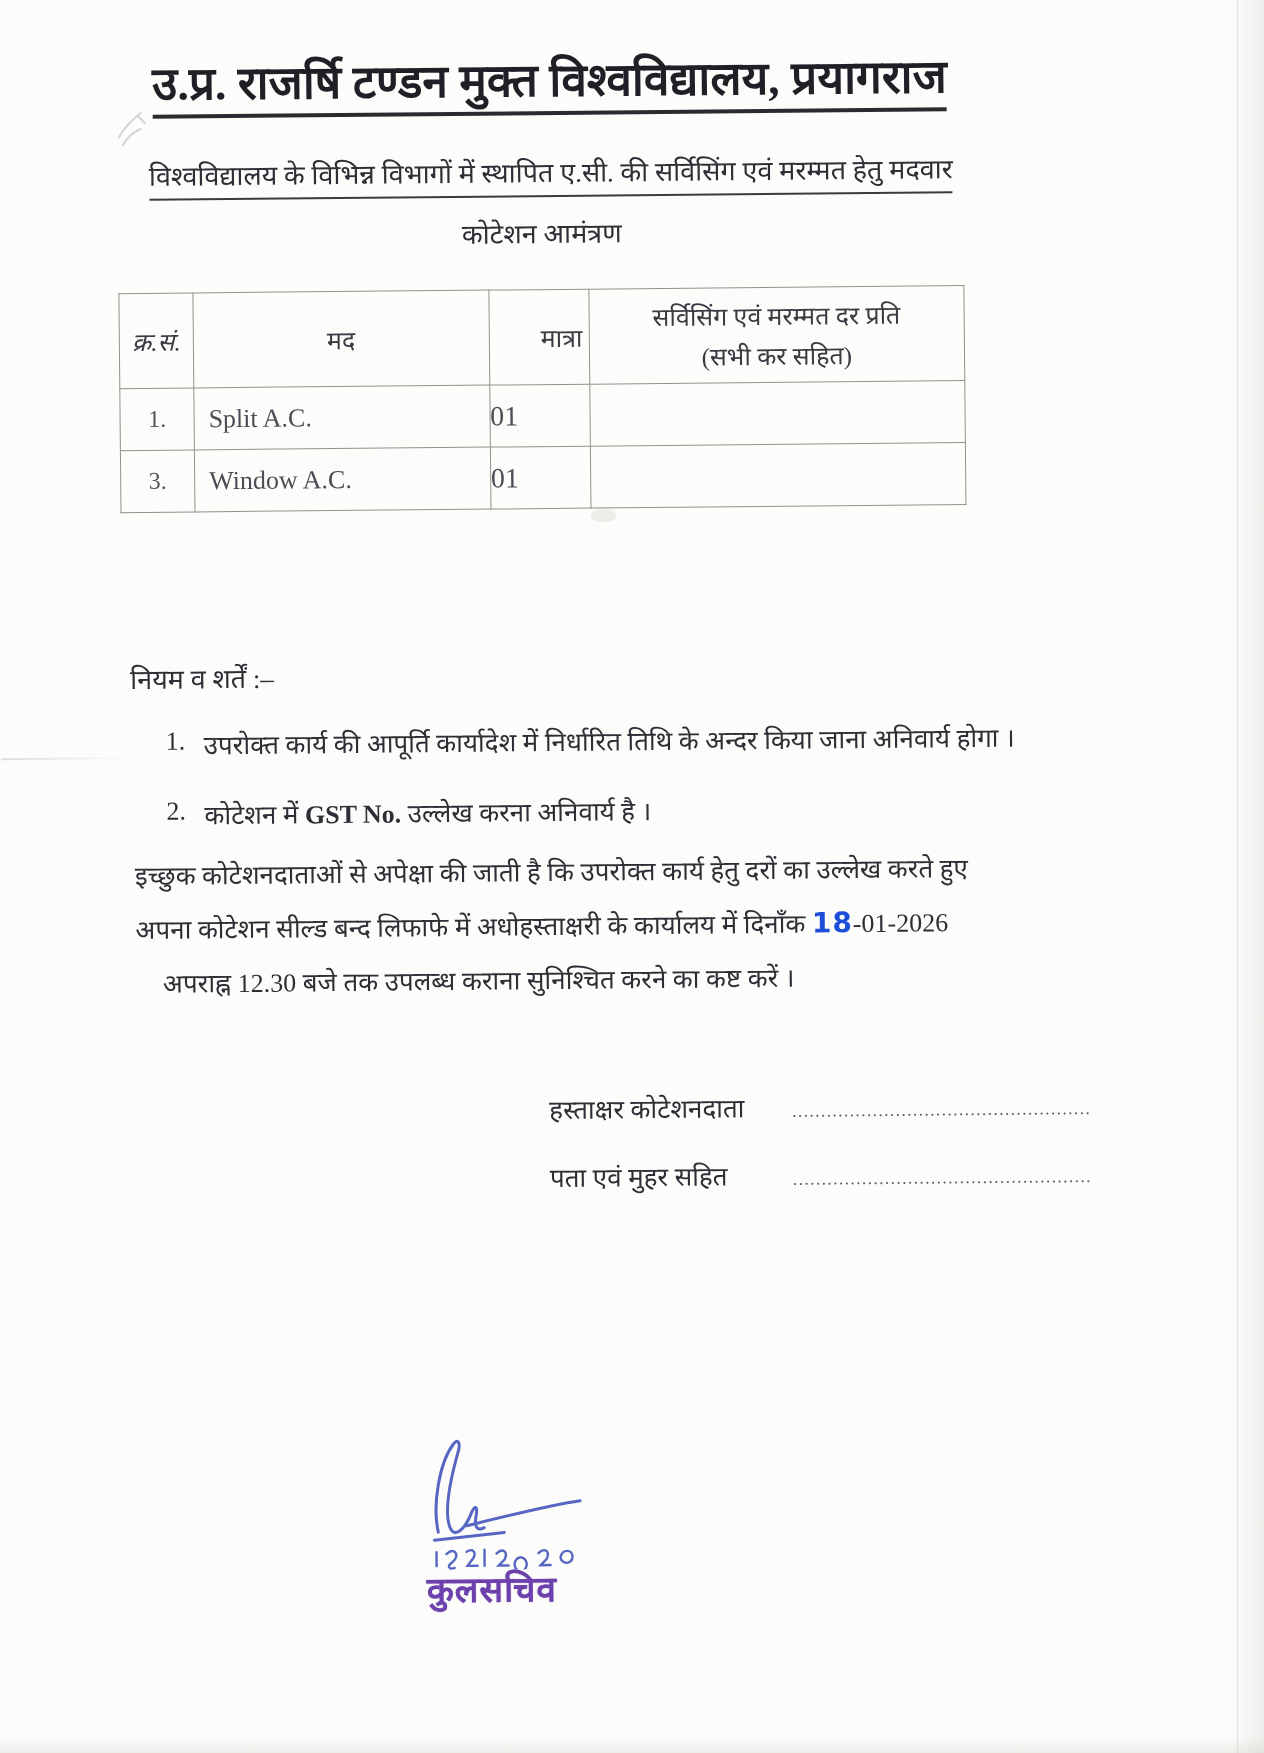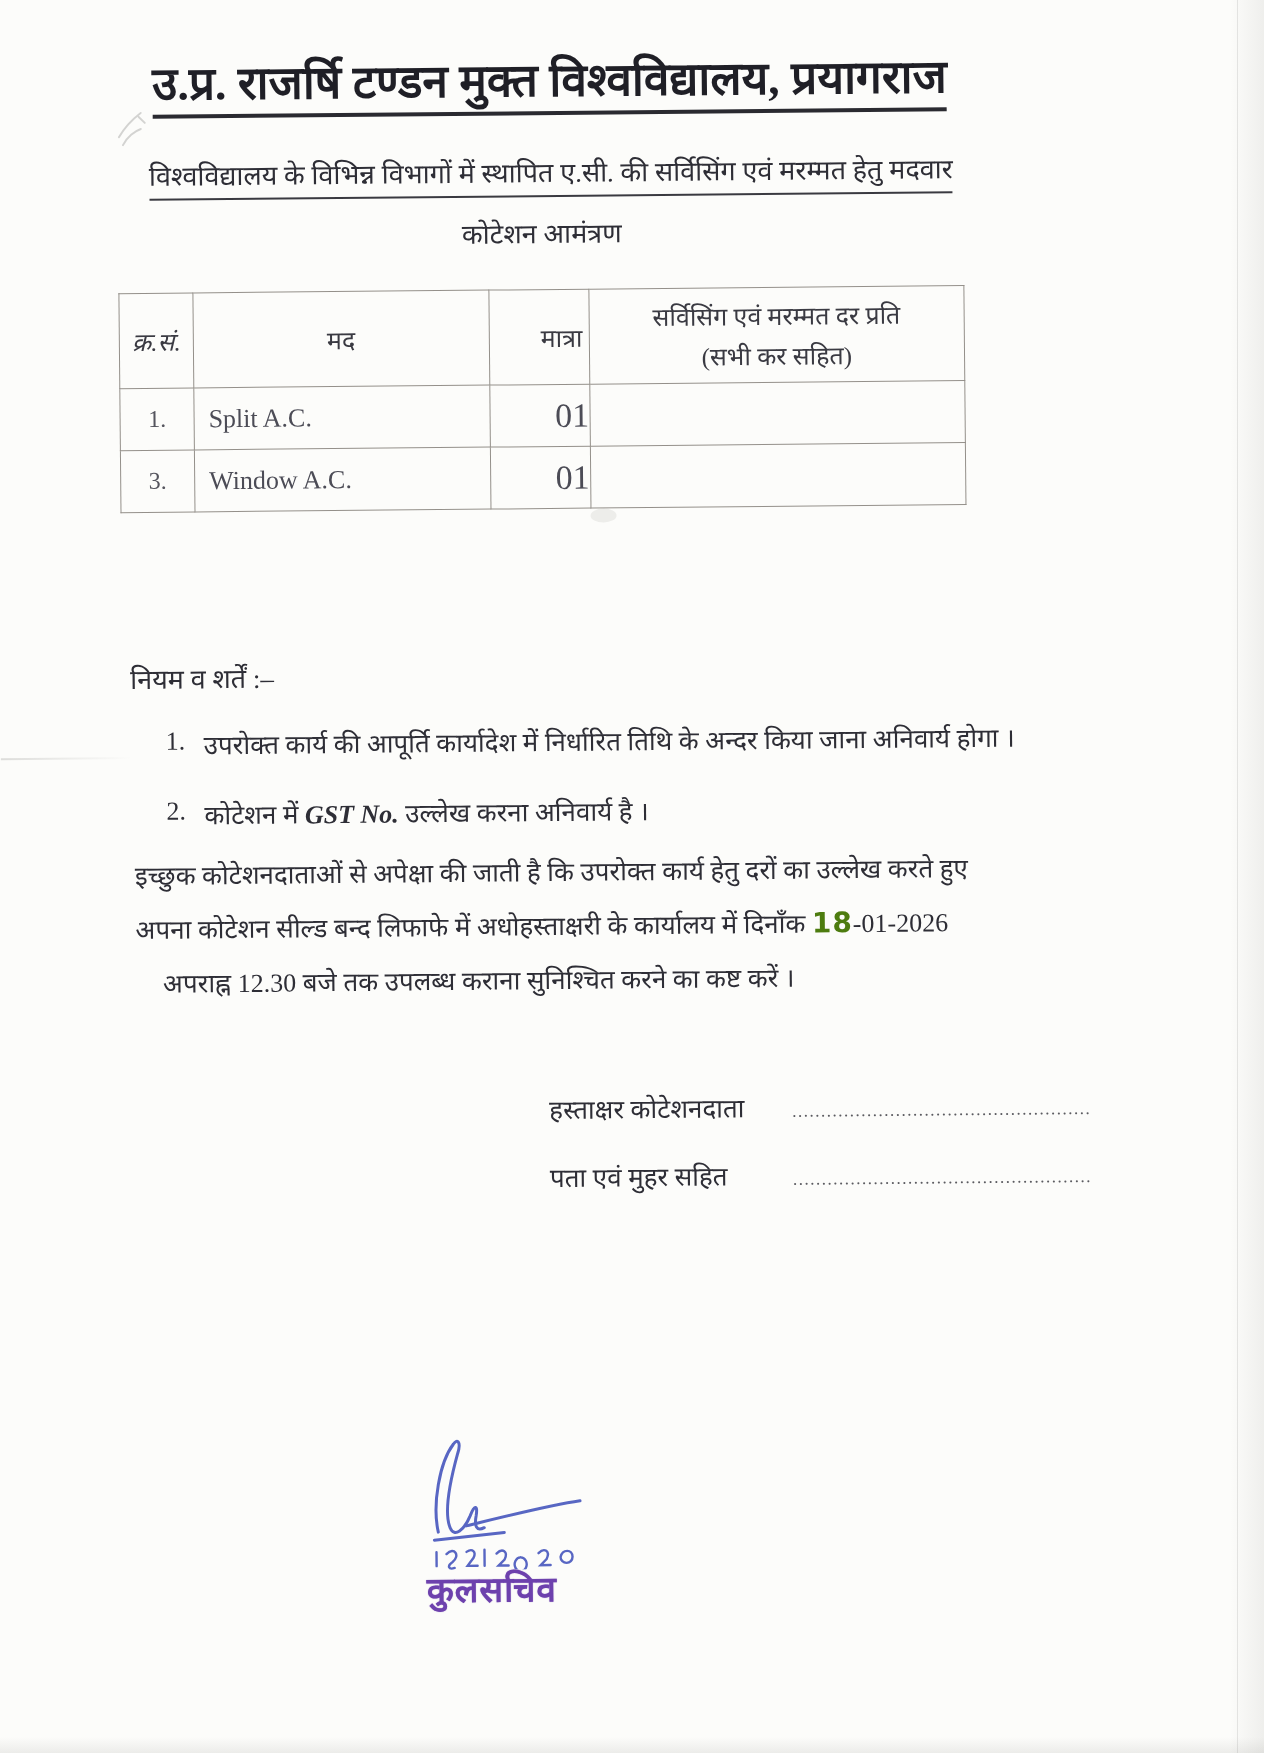--- a/index.html
+++ b/index.html
@@ -70,53 +70,53 @@
     font-weight: normal;
     vertical-align: middle;
   }
   .quote-table th { padding: 10px 6px; }
   .col-sno   { width: 74px;  text-align: center; font-style: italic; }
   .col-item  { width: 296px; text-align: center; }
   .col-qty   { width: 100px; text-align: right; }
   .col-rate  { width: 376px; text-align: center; }
   .quote-table .cell-sno  { text-align: center; color: #55555e; font-size: 24px; }
   .quote-table .cell-item { text-align: left; padding-left: 14px; color: #4c4c56; font-size: 26px; }
-  .quote-table .cell-qty  { text-align: right; color: #4c4c56; font-size: 34px; }
+  .quote-table .cell-qty  { text-align: left; color: #4c4c56; font-size: 28px; }
   .quote-table .row-body td { height: 62px; }
   .rate-line2 { display: block; margin-top: 6px; }
   
   .terms-heading {
     position: absolute;
     top: 655px; left: 130px;
     font-size: 27px; color: #2e2e36;
   }
   .term-item {
     position: absolute;
     left: 165px; width: 880px;
     font-size: 26px; color: #2e2e36;
     display: flex;
   }
   .term-item .num { width: 38px; flex: 0 0 38px; }
   .term-1 { top: 722px; }
   .term-2 { top: 792px; }
-  .gst-bold { font-weight: bold; font-family: "Liberation Serif", serif; font-style: italic; }
+  .gst-bold { font-weight: bold; font-family: "Liberation Serif", serif; }
   
   .closing-line {
     position: absolute;
     left: 133px; width: 910px;
     font-size: 26px; color: #2e2e36;
   }
   .cl-1 { top: 852px; }
   .cl-2 { top: 906px; }
   .cl-3 { top: 960px; left: 160px; }
   .stamped-date {
     font-family: "DejaVu Sans", sans-serif;
     font-weight: bold;
     font-size: 28px;
-    color: #4d7c0f;
+    color: #1d4ed8;
     letter-spacing: 1px;
   }
   
   .sig-row {
     position: absolute;
     left: 545px;
     display: flex;
     align-items: baseline;
     font-size: 26px;
     color: #2e2e36;

